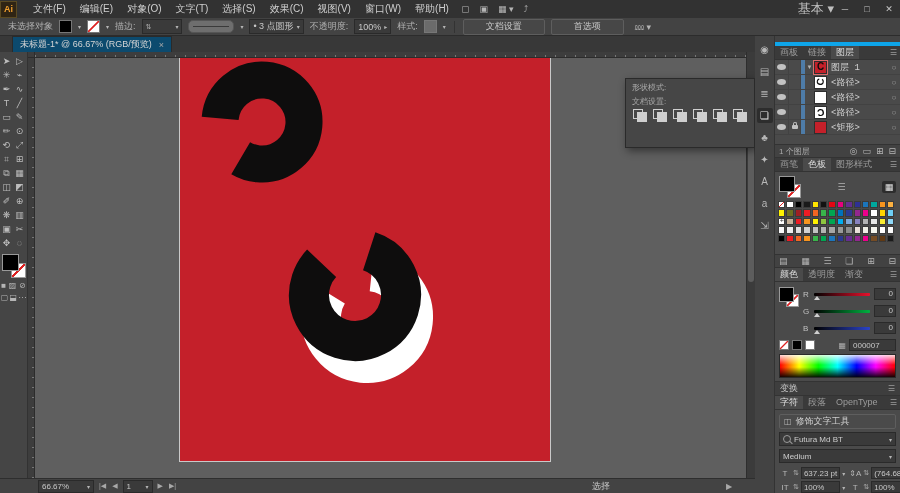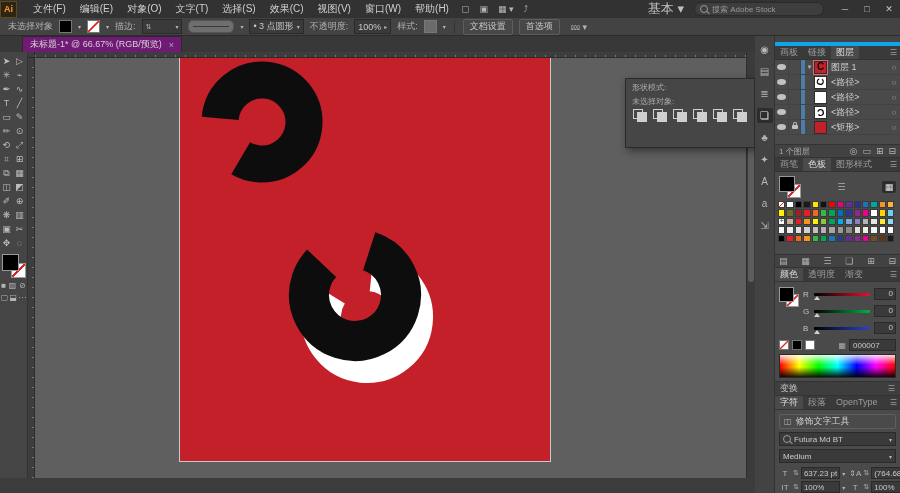--- a/index.html
+++ b/index.html
@@ -27,26 +27,26 @@
   .dim{color:#b0b0b0;}
   .chip{width:13px;height:13px;box-sizing:border-box;border:1px solid #777;}
   .chip-fill{background:#000;}
   .chip-stroke{background:linear-gradient(135deg,#fff 44%,#d22 46%,#d22 54%,#fff 56%);}
   .caret{font-size:6px;color:#b5b5b5;}
   .field{height:13px;background:#3a3a3a;border:1px solid #2a2a2a;display:flex;align-items:center;
          padding:0 3px;gap:3px;color:#c8c8c8;}
   .stepper{font-size:7px;color:#aaa;}
   #profile-pill{width:44px;height:11px;border-radius:5px;background:#6e6e6e;border:1px solid #555;position:relative;}
   #profile-pill::after{content:"";position:absolute;left:4px;right:4px;top:5px;height:1px;background:#3a3a3a;}
-  .cb-btn{height:14px;border:1px solid #5e5e5e;border-radius:2px;padding:0 6px;line-height:13px;
+  .cb-btn{height:14px;border:1px solid #5e5e5e;border-radius:2px;padding:0 22px;line-height:13px;
           color:#c8c8c8;background:#474747;white-space:nowrap;}
   .vsep{width:1px;height:12px;background:#333;margin:0 2px;}
   
   #tabbar{left:0;top:36px;width:755px;height:16px;background:#383838;border-bottom:1px solid #2a2a2a;display:flex;}
-  #doctab{margin-left:22px;background:#701a75;border:1px solid #2a2a2a;border-bottom:none;height:15px;
+  #doctab{margin-left:12px;background:#0c4a6e;border:1px solid #2a2a2a;border-bottom:none;height:15px;
           display:flex;align-items:center;padding:0 7px;gap:7px;font-size:9px;color:#d4d4d4;white-space:nowrap;}
   #doctab .x{color:#a8a8a8;font-size:9px;}
   
   #toolbar{left:0;top:52px;width:28px;height:426px;background:#454545;border-right:1px solid #323232;box-sizing:border-box;}
   #tool-grid{display:flex;flex-wrap:wrap;width:28px;padding-top:2px;}
   #tool-grid .tool{width:13px;height:14px;font-size:9px;color:#bdbdbd;display:flex;align-items:center;justify-content:center;}
   #fs-proxy{position:relative;width:24px;height:24px;margin:4px 0 0 2px;}
   #fs-proxy .fill{position:absolute;left:0;top:0;width:15px;height:15px;background:#000;border:1px solid #999;}
   #fs-proxy .stroke{position:absolute;right:0;bottom:0;width:13px;height:13px;border:1px solid #999;
         background:linear-gradient(135deg,#fff 44%,#d22 46%,#d22 54%,#fff 56%);}
@@ -98,21 +98,21 @@
   .lockc{width:11px;display:flex;justify-content:center;border-right:1px solid #424242;align-self:stretch;align-items:center;}
   .lock{width:6px;height:4px;background:#c2c2c2;border-radius:1px;position:relative;}
   .lock::before{content:"";position:absolute;left:1px;top:-3px;width:2px;height:2px;border:1px solid #c2c2c2;border-bottom:none;border-radius:2px 2px 0 0;}
   .lbar{width:4px;align-self:stretch;background:#4e7ca8;}
   .lcaret{width:9px;font-size:6px;color:#b5b5b5;text-align:center;}
   .lthumb{width:13px;height:13px;margin-right:4px;box-sizing:border-box;border:1px solid #2e2e2e;background:#fff;
           display:flex;align-items:center;justify-content:center;overflow:hidden;flex:0 0 auto;}
   .lthumb.red{background:#c4202a;}
   .lthumb.hl{outline:1px solid #d86a6a;}
   .lthumb .c{font-size:10px;font-weight:bold;color:#0d0d0d;line-height:10px;}
-  .lname{flex:1;white-space:nowrap;overflow:hidden;}
+  .lname{flex:1;white-space:nowrap;overflow:hidden;font-family:Liberation Mono, monospace;}
   .ltarget{width:12px;text-align:center;color:#9f9f9f;font-size:8px;}
   .pfoot{position:absolute;left:0;bottom:0;width:100%;height:13px;background:#424242;border-top:1px solid #333;
          display:flex;align-items:center;font-size:8px;color:#aaa;padding:0 4px;box-sizing:border-box;gap:5px;}
   .pfoot .sp{flex:1;}
   .pfoot .fico{color:#b5b5b5;font-size:9px;}
   
   #g-swatches{top:116px;height:110px;border-bottom:1px solid #333;background:#4a4a4a;}
   #sw-proxy-row{display:flex;align-items:center;padding:4px 4px 2px 4px;gap:4px;}
   #sw-proxy{position:relative;width:22px;height:22px;}
   #sw-proxy .fill{position:absolute;left:0;top:0;width:14px;height:14px;background:#000;border:1px solid #999;}
@@ -189,24 +189,20 @@
     <span class="menu-item">选择(S)</span>
     <span class="menu-item">效果(C)</span>
     <span class="menu-item">视图(V)</span>
     <span class="menu-item">窗口(W)</span>
     <span class="menu-item">帮助(H)</span>
     <span class="tb-ico">▢</span>
     <span class="tb-ico">▣</span>
     <span class="tb-ico">▦ ▾</span>
     <span class="tb-ico">⤴</span>
     <span id="workspace"><span>基本</span> ▾</span>
-    <div id="search-pill">
-      <span class="mag"></span>
-      <span id="search-text">搜索 Adobe Stock</span>
-    </div>
     <span class="winbtn">─</span>
     <span class="winbtn">□</span>
     <span class="winbtn">✕</span>
   </div>
 
   <div class="abs" id="controlbar">
     <span class="dim">未选择对象</span>
     <span class="chip chip-fill"></span>
       <span class="caret">▾</span>
     <span class="chip chip-stroke"></span>
@@ -304,21 +300,21 @@
       </svg>
     </div>
   </div>
 
   <div class="abs" id="vscroll">
     <div id="vthumb"></div>
   </div>
 
   <div class="abs" id="pf-panel">
     <div class="pf-label">形状模式:</div>
-    <div class="pf-label">未选择对象:</div>
+    <div class="pf-label">文档设置:</div>
     <div class="pf-row">
       <span style="display:flex;gap:4px;">
           <span class="pf-btn">
             <i class="pf-a"></i>
             <i class="pf-b"></i>
           </span>
           <span class="pf-btn">
             <i class="pf-a"></i>
             <i class="pf-b"></i>
           </span>
@@ -656,14 +652,30 @@
             <span class="stepper">⇅</span>
             <span class="cfval">0</span>
 
           </div>
         </div>
       </div>
 
     </div>
   </div>
 
+  <div class="abs" id="statusbar">
+    <span id="zoom-field">
+      <span>66.67%</span>
+        <span class="caret" style="margin-left:auto;">▾</span>
+    </span>
+    <span class="nav-ico">|◀</span>
+    <span class="nav-ico">◀</span>
+    <span id="ab-field">
+      <span>1</span>
+        <span class="caret">▾</span>
+    </span>
+    <span class="nav-ico">▶</span>
+    <span class="nav-ico">▶|</span>
+    <span id="status-tool">选择</span>
+    <span id="status-arrow">▶</span>
+  </div>
 
 </div>
 
 </body></html>

